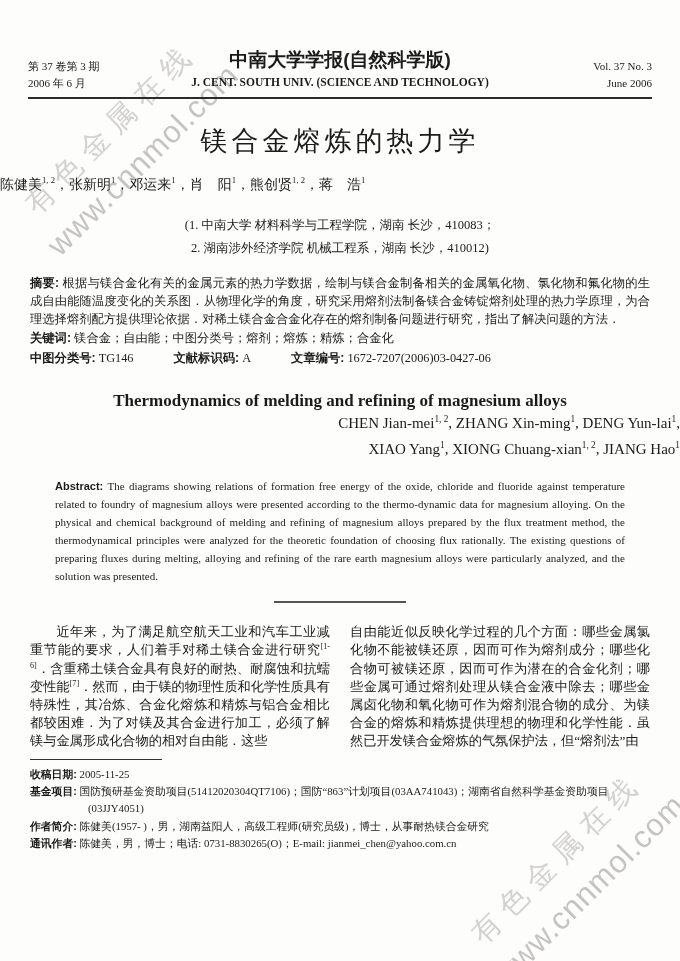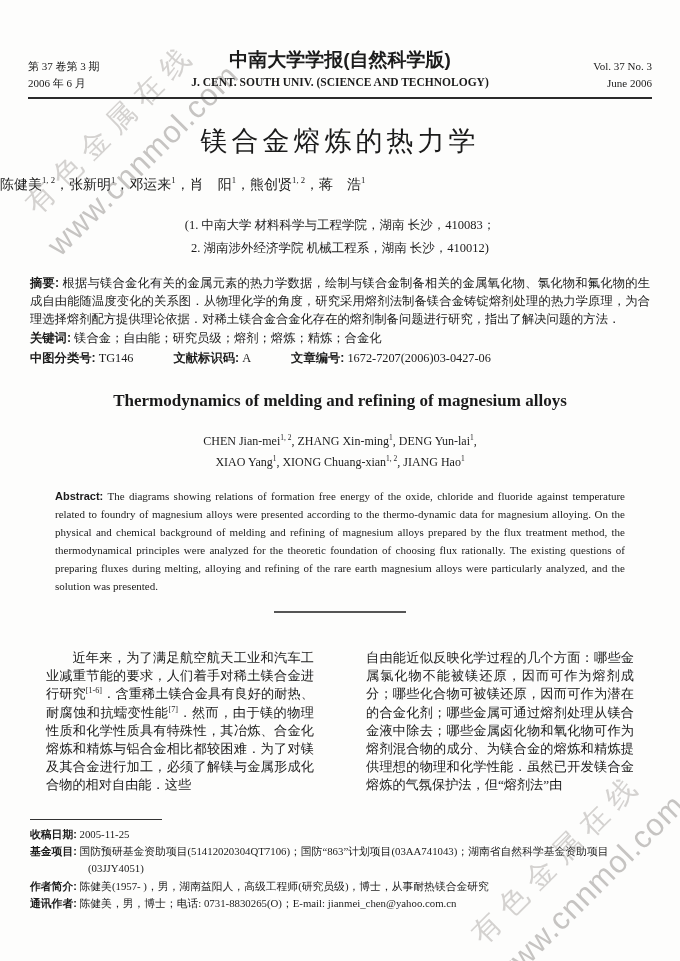--- a/index.html
+++ b/index.html
@@ -70,31 +70,31 @@
   .authors-cn { margin-top: 17px; text-align: left; font-size: 14px; }
   .affil-cn   { margin-top: 20px; text-align: center; font-size: 12.5px; line-height: 1.85; }
 
   .abstract-cn { margin: 15px 30px 0; font-size: 12.3px; line-height: 17.6px; text-align: justify; }
   .keywords-cn { margin: 1px 30px 0; font-size: 12.3px; line-height: 18px; }
   .clc-line    { margin: 2px 30px 0; font-size: 12.3px; line-height: 18px; display: flex; }
   .clc-item { margin-right: 40px; white-space: nowrap; }
   .lbl { font-family: "Liberation Sans", "DejaVu Sans", sans-serif; font-weight: bold; }
 
   .title-en   { margin: 24px 0 0; text-align: center; font-size: 17px; font-weight: bold; }
-  .authors-en { margin-top: 20px; text-align: center; font-size: 12px; line-height: 1.7; }
+  .authors-en { text-align: right; font-size: 15px; line-height: 1.7; }
   .affil-en   { margin-top: 16px; text-align: center; font-size: 11.3px; line-height: 1.85; }
 
   .abstract-en { margin: 15px 55px 16px; font-size: 11px; line-height: 18px; text-align: justify; }
   .keywords-en { margin: 0 55px; font-size: 12.6px; line-height: 18px; }
 
   .divider { width: 132px; border-top: 2px solid #555; margin: 13px auto 0; }
 
   
   .columns { display: flex; gap: 20px; margin: 20px 30px 0; }
-  .col { flex: 1; margin: 16px; font-size: 13.2px; line-height: 18.2px; text-align: justify; }
+  .col { flex: 1; margin: 0; font-size: 13.2px; line-height: 18.2px; text-align: justify; }
   .col-left { text-indent: 2em; }
 
   
   .footnote { margin: 8px 30px 0; font-size: 10.8px; line-height: 17.4px; }
   .fn-rule { width: 132px; border-top: 1.5px solid #333; margin-bottom: 6px; }
   .fn-indent { padding-left: 58px; }
 </style>
 </head>
 <body>
 
@@ -132,21 +132,21 @@
       <span><span>陈健美</span><sup>1, 2</sup><span>，</span></span><span><span>张新明</span><sup>1</sup><span>，</span></span><span><span>邓运来</span><sup>1</sup><span>，</span></span><span><span>肖　阳</span><sup>1</sup><span>，</span></span><span><span>熊创贤</span><sup>1, 2</sup><span>，</span></span><span><span>蒋　浩</span><sup>1</sup><span></span></span>
     </div>
 
     <div class="affil-cn">
       <div>(1. 中南大学 材料科学与工程学院，湖南 长沙，410083；</div>
       <div>2. 湖南涉外经济学院 机械工程系，湖南 长沙，410012)</div>
     </div>
 
     <p class="abstract-cn"><span class="lbl">摘要:</span> <span>根据与镁合金化有关的金属元素的热力学数据，绘制与镁合金制备相关的金属氧化物、氯化物和氟化物的生成自由能随温度变化的关系图．从物理化学的角度，研究采用熔剂法制备镁合金铸锭熔剂处理的热力学原理，为合理选择熔剂配方提供理论依据．对稀土镁合金合金化存在的熔剂制备问题进行研究，指出了解决问题的方法．</span></p>
 
-    <p class="keywords-cn"><span class="lbl">关键词:</span> <span>镁合金；自由能；研究员级；熔剂；熔炼；精炼；合金化</span></p>
+    <p class="keywords-cn"><span class="lbl">关键词:</span> <span>镁合金；自由能；中图分类号；熔剂；熔炼；精炼；合金化</span></p>
 
     <div class="clc-line">
       <span class="clc-item"><span class="lbl">中图分类号:</span> <span>TG146</span></span>
       <span class="clc-item"><span class="lbl">文献标识码:</span> <span>A</span></span>
       <span class="clc-item"><span class="lbl">文章编号:</span> <span>1672-7207(2006)03-0427-06</span></span>
     </div>
 
     <h2 class="title-en">Thermodynamics of melding and refining of magnesium alloys</h2>
 
     <div class="authors-en">

